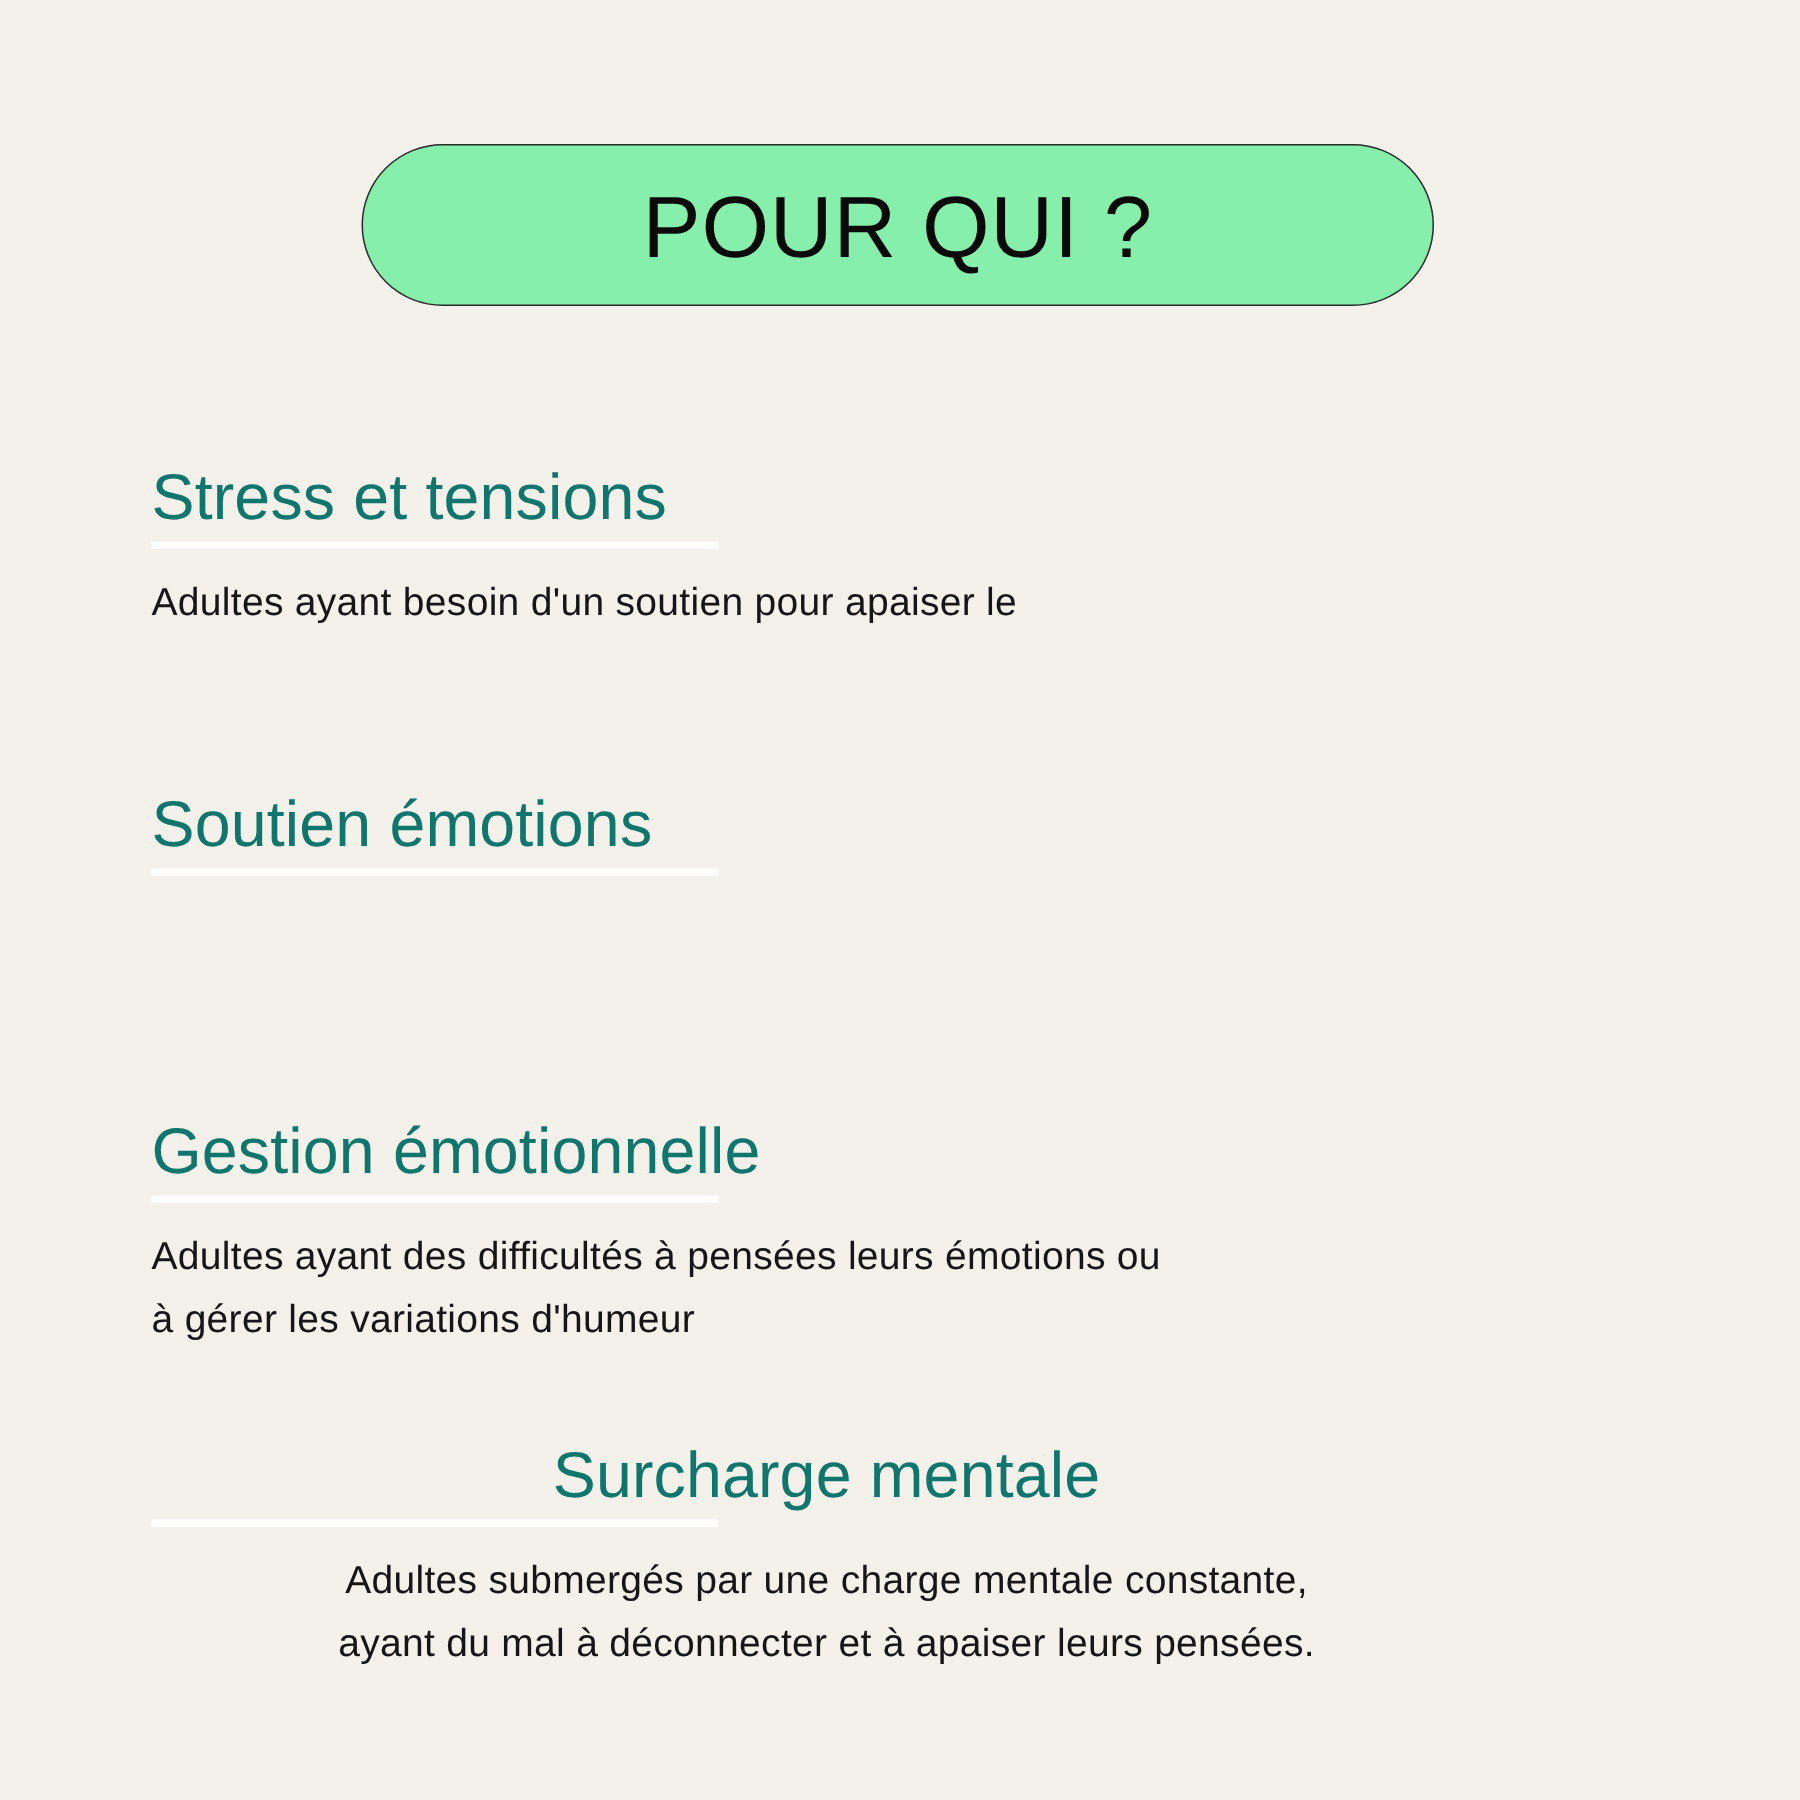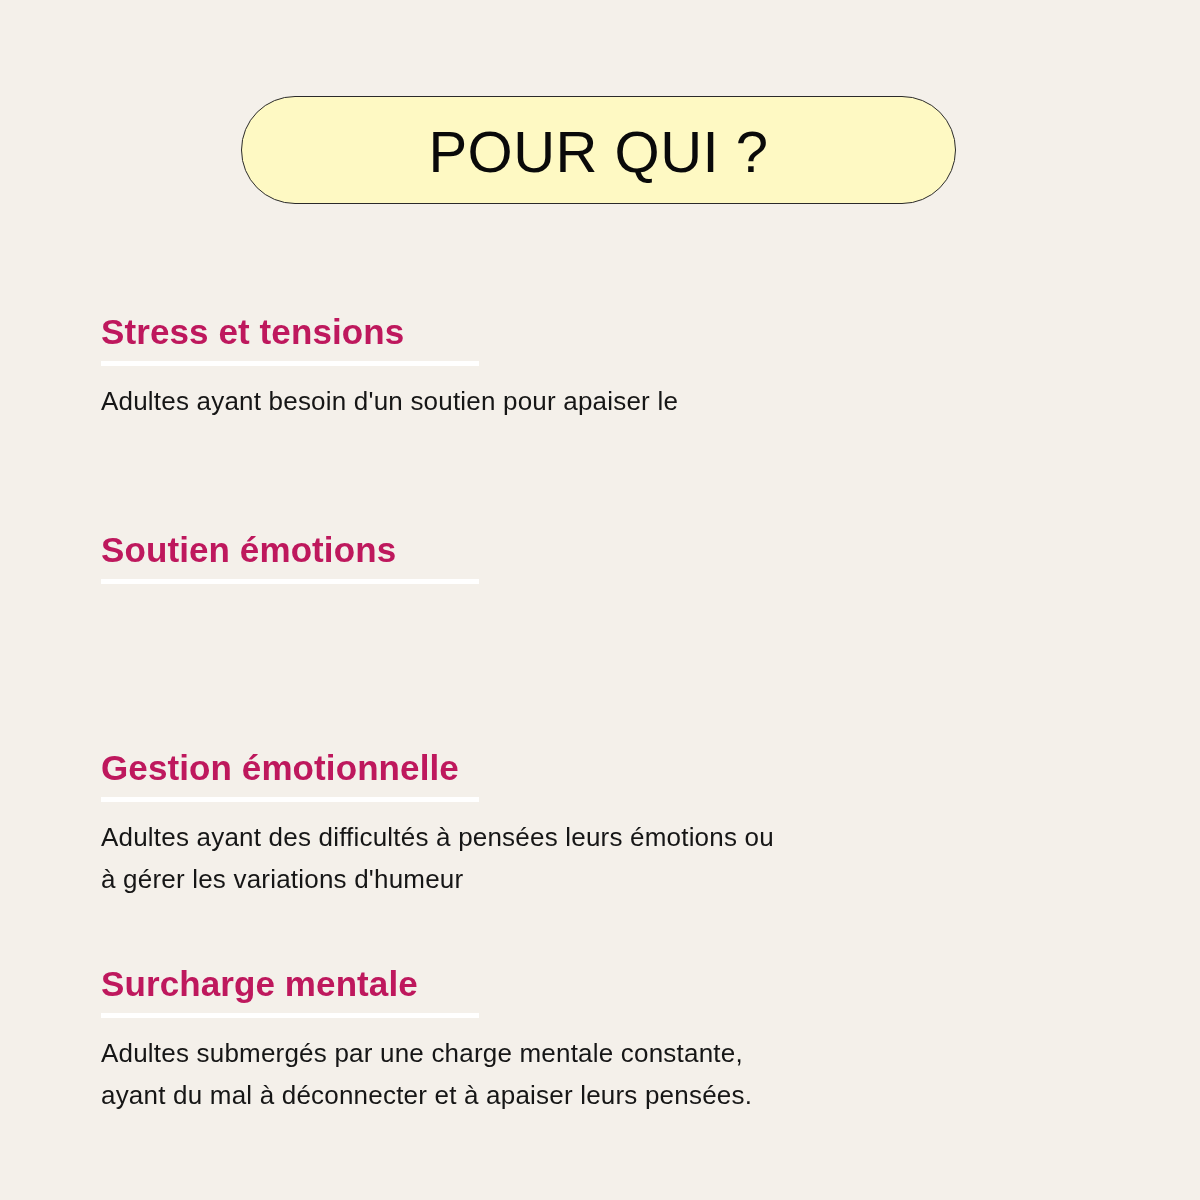--- a/index.html
+++ b/index.html
@@ -14,21 +14,21 @@
     overflow: hidden;
     font-family: "Liberation Sans", "DejaVu Sans", sans-serif;
     color: #111111;
   }
   .title-pill {
     position: absolute;
     left: 241px;
     top: 96px;
     width: 715px;
     height: 108px;
-    background: #fef9c3;
+    background: #86efac;
     border: 1.5px solid #2a2a2a;
     border-radius: 54px;
     display: flex;
     align-items: center;
     justify-content: center;
     box-sizing: border-box;
   }
   .title-text {
     font-size: 58px;
     font-weight: 500;
@@ -36,23 +36,23 @@
     color: #0a0a0a;
     line-height: 1;
     margin-top: 4px;
   }
   .section {
     position: absolute;
     left: 101px;
     width: 900px;
   }
   .section-heading {
-    font-size: 35px;
-    font-weight: 700;
-    color: #be185d;
+    font-size: 43px;
+    font-weight: 400;
+    color: #0f766e;
     line-height: 40px;
     margin: 0;
     letter-spacing: 0.1px;
   }
   .divider {
     width: 378px;
     height: 5px;
     background: #ffffff;
     margin-top: 9px;
     margin-bottom: 14px;
@@ -61,21 +61,21 @@
     font-size: 26px;
     font-weight: 400;
     color: #161616;
     line-height: 42px;
     margin: 0;
     letter-spacing: 0.2px;
   }
   #sec-0 { top: 312px; }
   #sec-1 { top: 530px; }
   #sec-2 { top: 748px; }
-  #sec-3 { top: 964px; }
+  #sec-3 { top: 964px; text-align: center; }
 </style>
 </head>
 <body>
 
 <div class="title-pill">
   <span class="title-text">POUR QUI ?</span>
 </div>
 
 <div class="section" id="sec-0">
   <h2 class="section-heading">Stress et tensions</h2>

